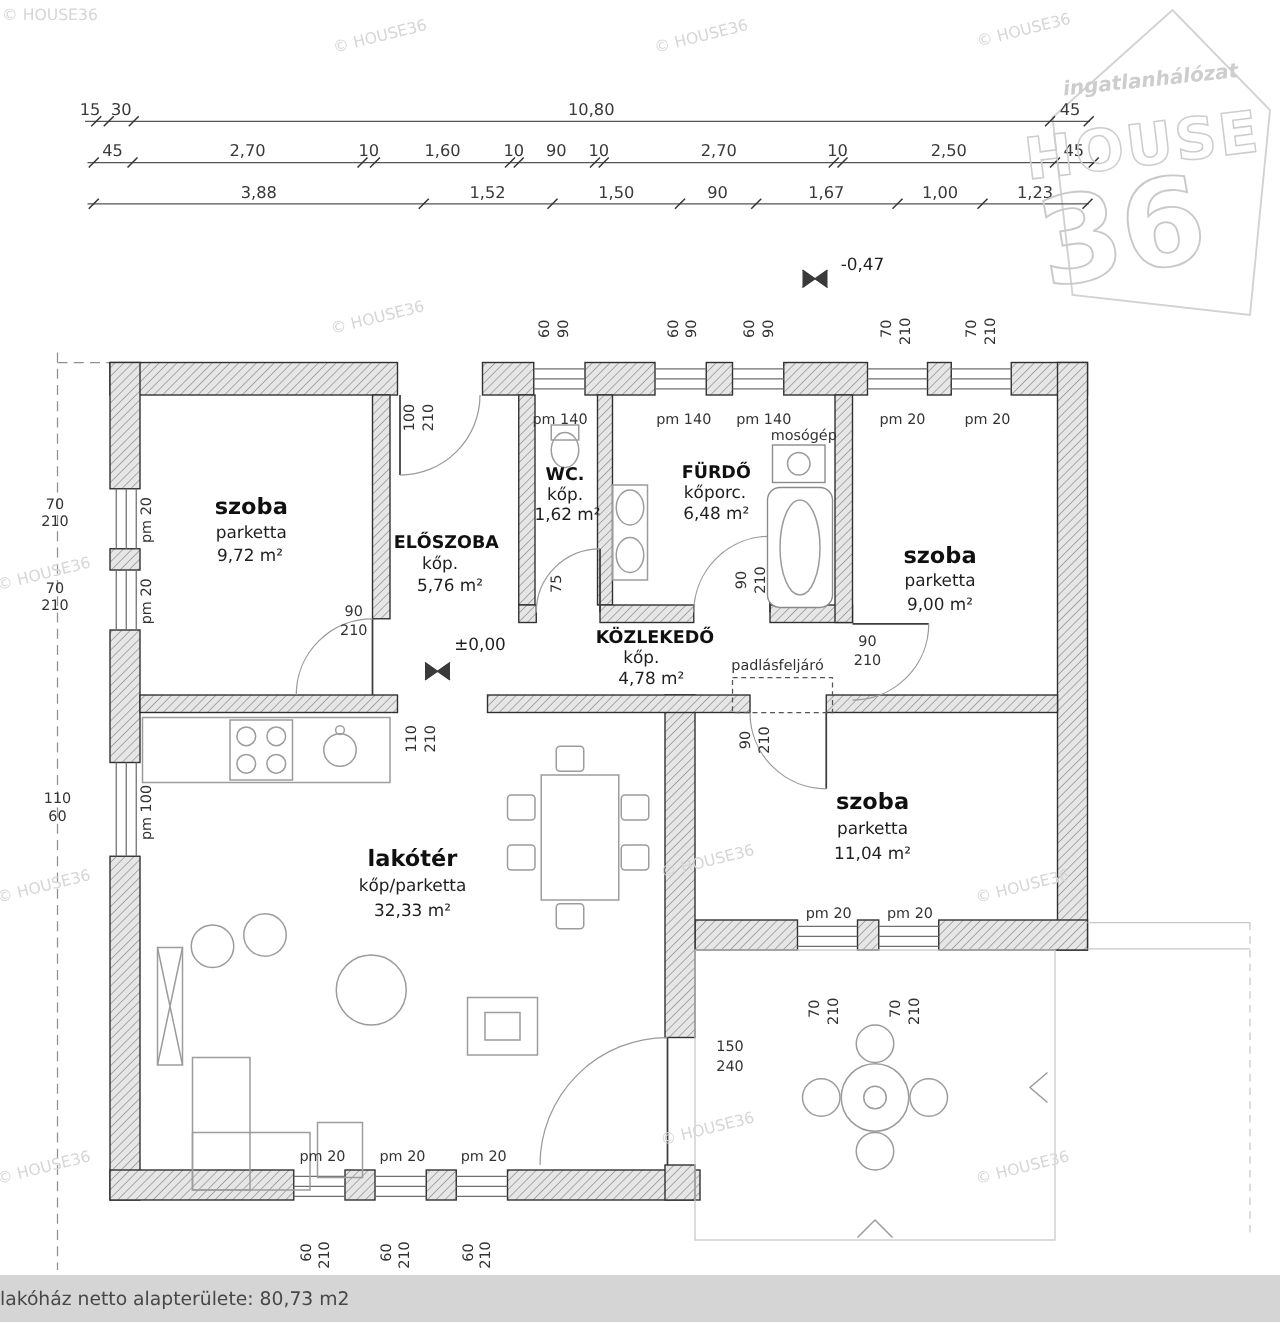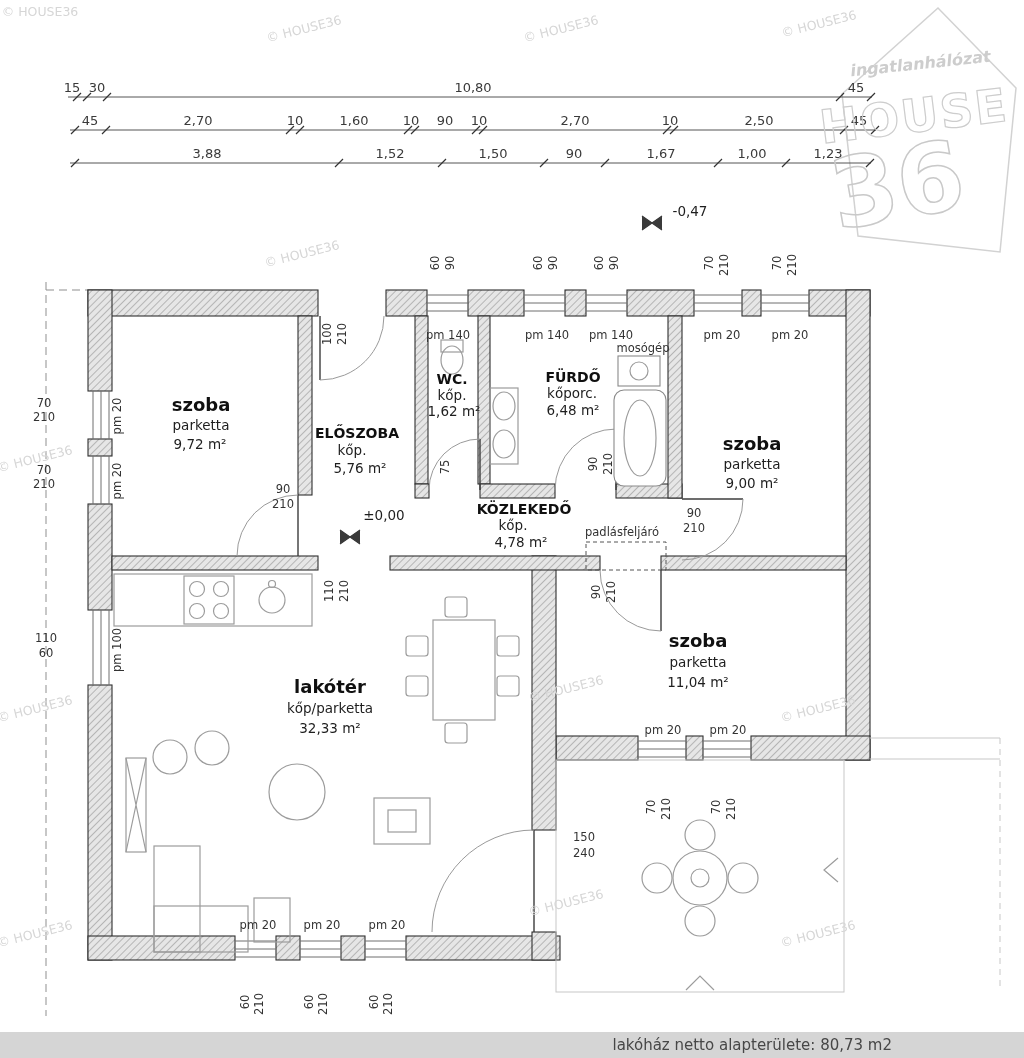--- a/index.html
+++ b/index.html
@@ -24,22 +24,22 @@
   .t-dim{font-size:13px;fill:#3a3a3a;}
   .t-sm{font-size:11.5px;fill:#333;}
   .t-rn{font-size:18px;font-weight:bold;fill:#101010;}
   .t-rn2{font-size:14px;font-weight:bold;fill:#101010;}
   .t-rs{font-size:13.5px;fill:#1e1e1e;}
   .t-lvl{font-size:13.5px;fill:#1e1e1e;}
   .t-wm{font-size:12.5px;fill:#d6d6d6;}
   .t-logo1{font-size:16px;font-weight:bold;font-style:italic;fill:#cdcdcd;}
   .t-logo2{font-size:46px;font-weight:bold;fill:none;stroke:#cdcdcd;stroke-width:1.2;letter-spacing:2px;}
   .t-logo3{font-size:96px;font-weight:bold;fill:none;stroke:#c9c9c9;stroke-width:1.5;}
-  .caption-band{position:absolute;left:0;bottom:0;width:100%;height:26px;background:#d5d5d5;
-    display:flex;align-items:center;justify-content:flex-end;padding-right:132px;box-sizing:border-box;
+  .caption-band{position:absolute;left:0;bottom:0;width:100%;height:38px;background:#d5d5d5;
+    display:flex;align-items:center;justify-content:flex-start;padding-right:132px;box-sizing:border-box;
     font-size:15px;color:#474747;}
 </style>
 </head>
 <body>
 
 <div class="stage">
 <svg width="1024" height="1058" viewBox="0 0 1024 1058">
   <defs>
     <pattern id="hatch" width="5" height="5" patternUnits="userSpaceOnUse" patternTransform="rotate(45)">
       <rect width="5" height="5" fill="#e6e6e6"></rect>

